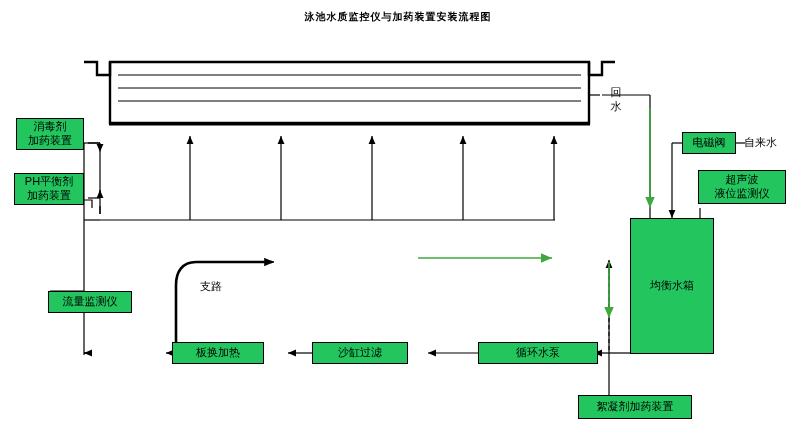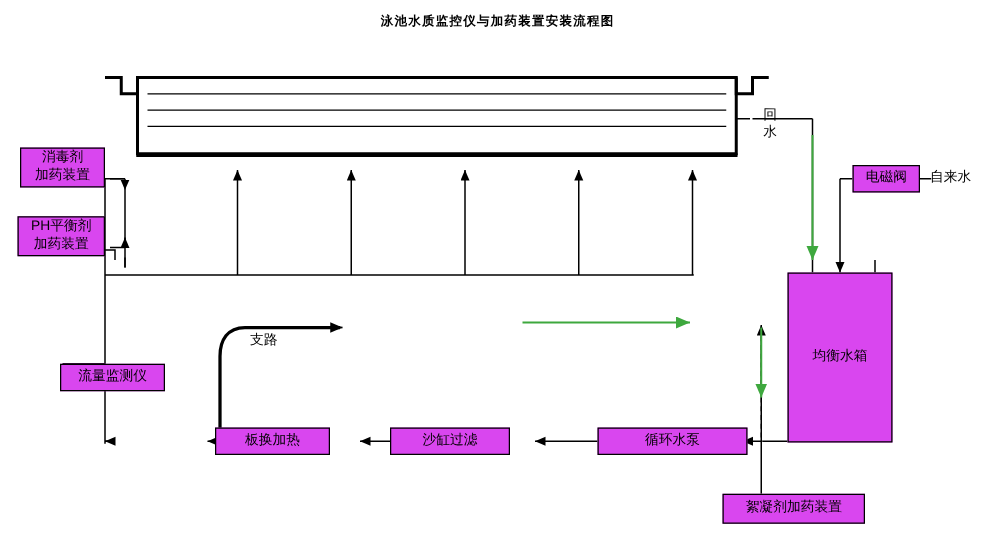--- a/index.html
+++ b/index.html
@@ -12,21 +12,21 @@
   }
   #stage{position:relative;width:796px;height:432px;}
   .title{
     position:absolute;left:0;top:10px;width:796px;
     text-align:center;font-size:10px;font-weight:bold;color:#000;
     letter-spacing:1px;
   }
   .box{
     position:absolute;
     border:1px solid #000;
-    background:#d946ef;
+    background:#22c55e;
     box-sizing:border-box;
     display:flex;align-items:center;justify-content:center;
     text-align:center;
     font-size:11px;
     line-height:1.25;
     color:#000;
     white-space:pre-line;
     z-index:5;
   }
   .plainlabel{
@@ -169,38 +169,40 @@
 
       <line x1="609" y1="262" x2="609" y2="318" marker-end="url(#arg2)"></line>
     </g>
   </svg>
 
   <div class="plainlabel" style="left:606px;top:86px;width:20px;text-align:center;">回
 水</div>
 
   <div class="plainlabel" style="left:744px;top:136px;">自来水</div>
 
-  <div class="plainlabel" style="left:200px;top:266px;">支路</div>
+  <div class="plainlabel" style="left:200px;top:280px;">支路</div>
 
   <div class="box" style="left:16px;top:118px;width:68px;height:32px;">消毒剂
 加药装置</div>
 
   <div class="box" style="left:14px;top:173px;width:70px;height:32px;">PH平衡剂
 加药装置</div>
 
   <div class="box" style="left:48px;top:291px;width:84px;height:22px;">流量监测仪</div>
 
 
   <div class="box" style="left:172px;top:342px;width:92px;height:22px;">板换加热</div>
 
   <div class="box" style="left:312px;top:342px;width:96px;height:22px;">沙缸过滤</div>
 
   <div class="box" style="left:478px;top:342px;width:120px;height:22px;">循环水泵</div>
 
 
   <div class="box" style="left:682px;top:132px;width:54px;height:22px;text-align:center;">电磁阀</div>
 
+  <div class="box" style="left:698px;top:170px;width:88px;height:34px;">超声波
+液位监测仪</div>
 
   <div class="box" style="left:630px;top:218px;width:84px;height:136px;">均衡水箱</div>
 
   <div class="box" style="left:578px;top:395px;width:114px;height:24px;">絮凝剂加药装置</div>
 
 </div>
 
 </body></html>

